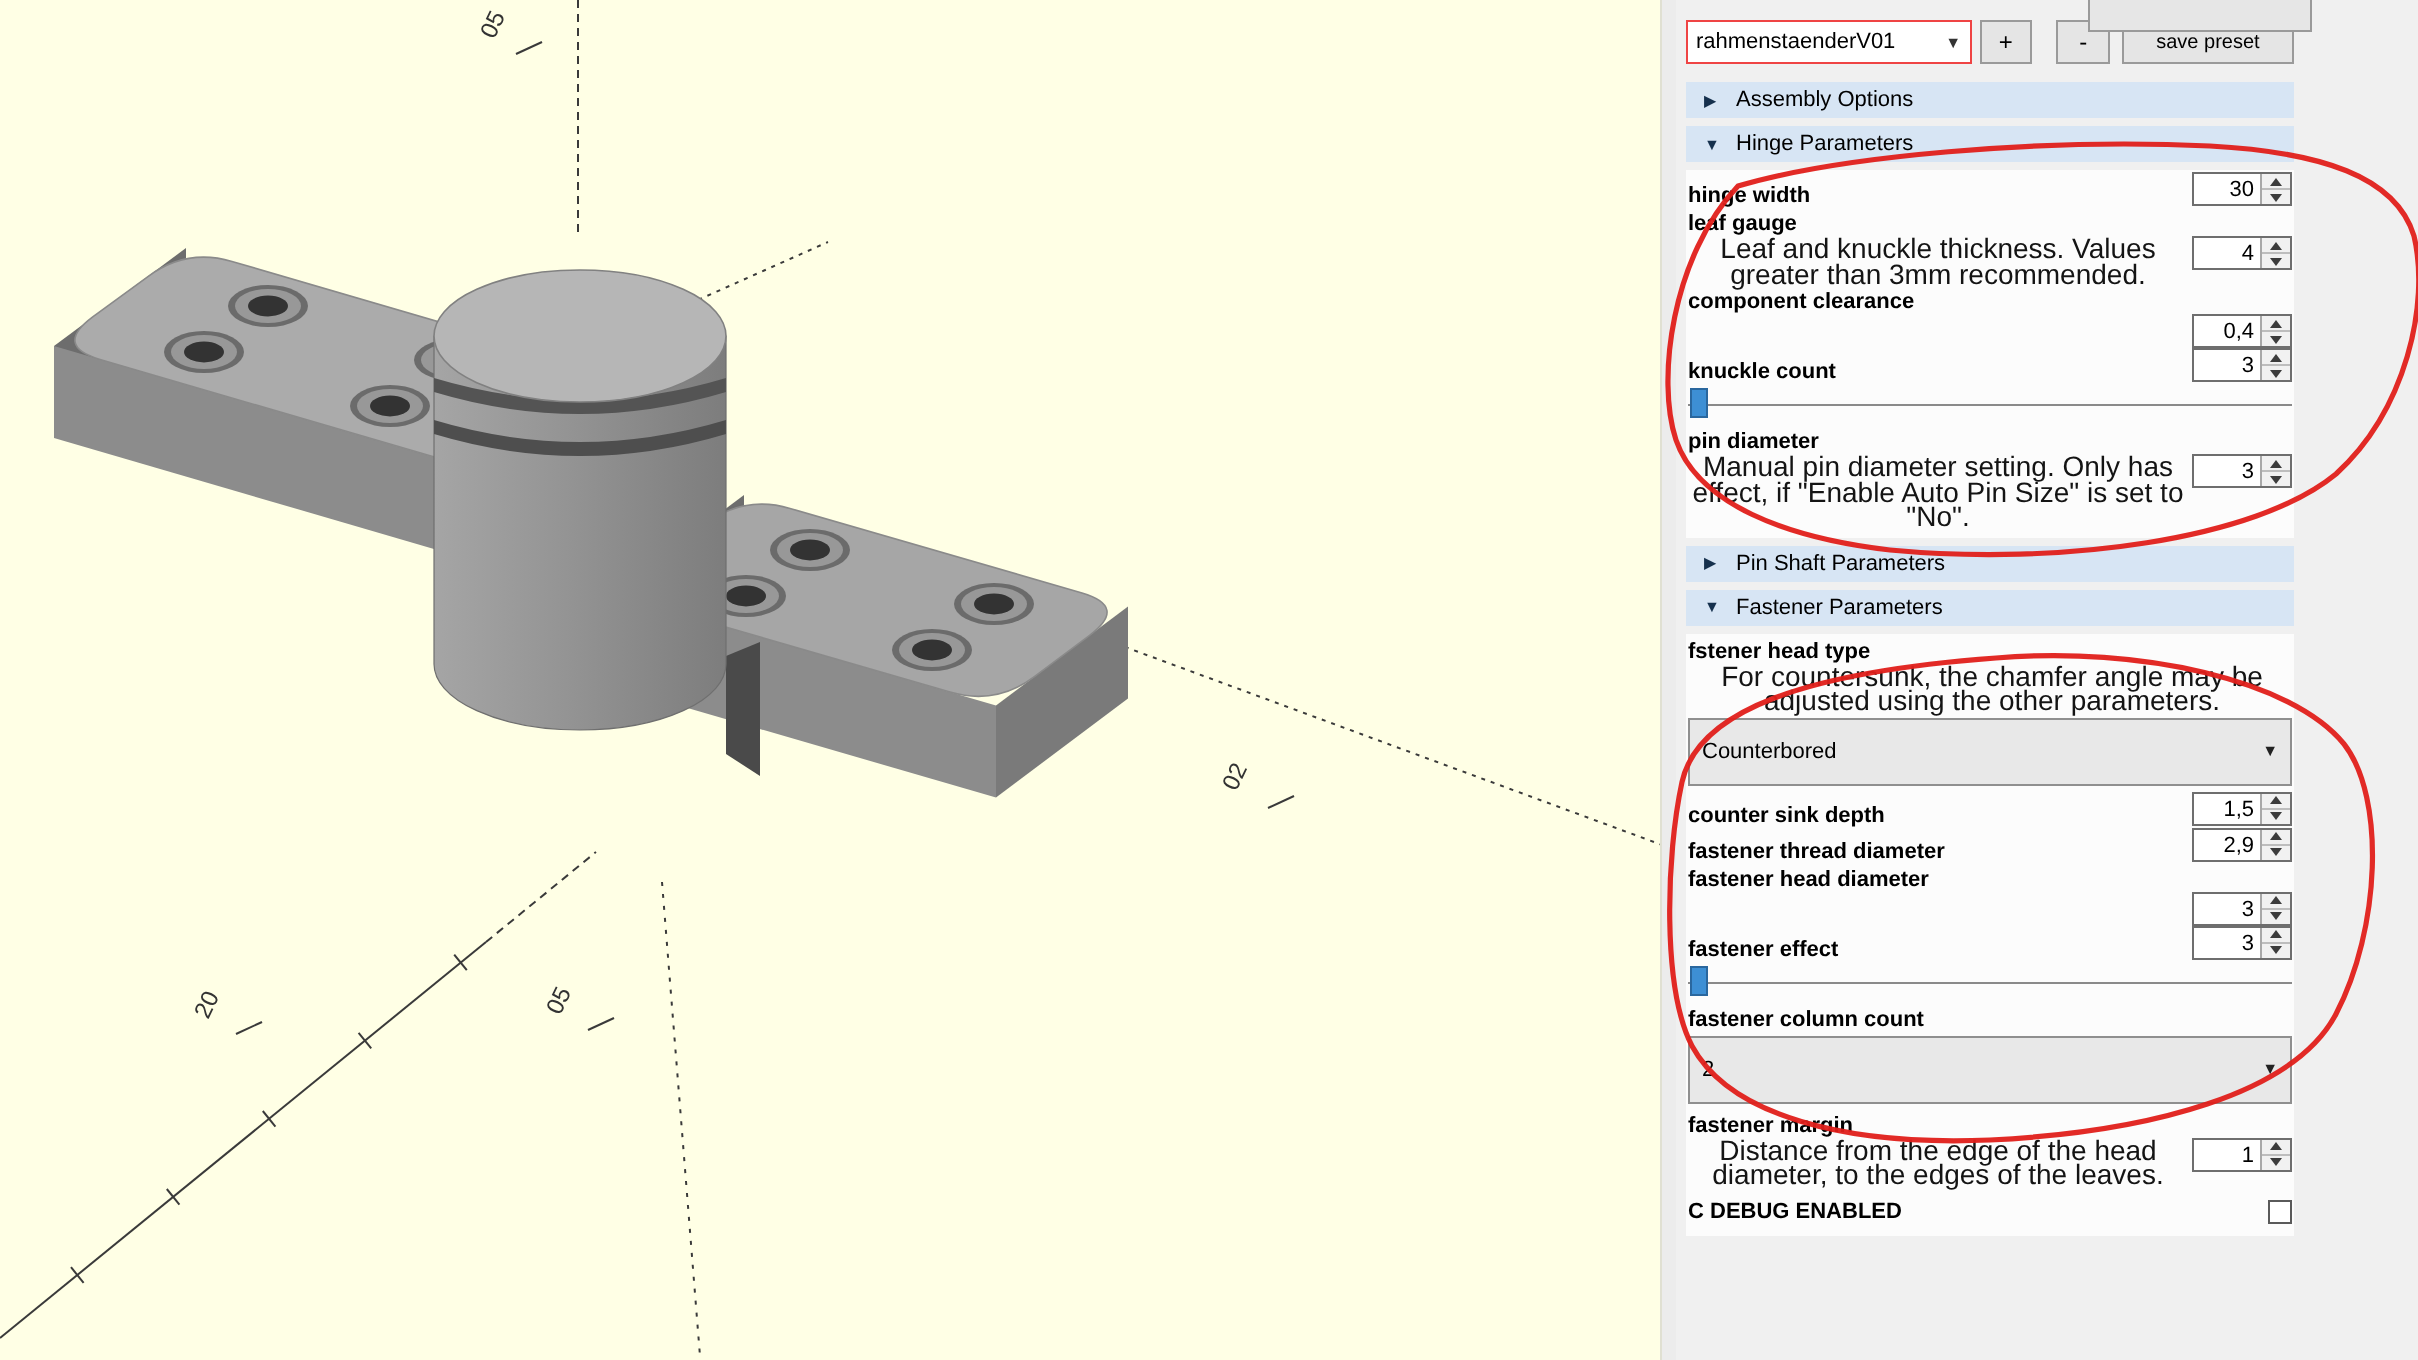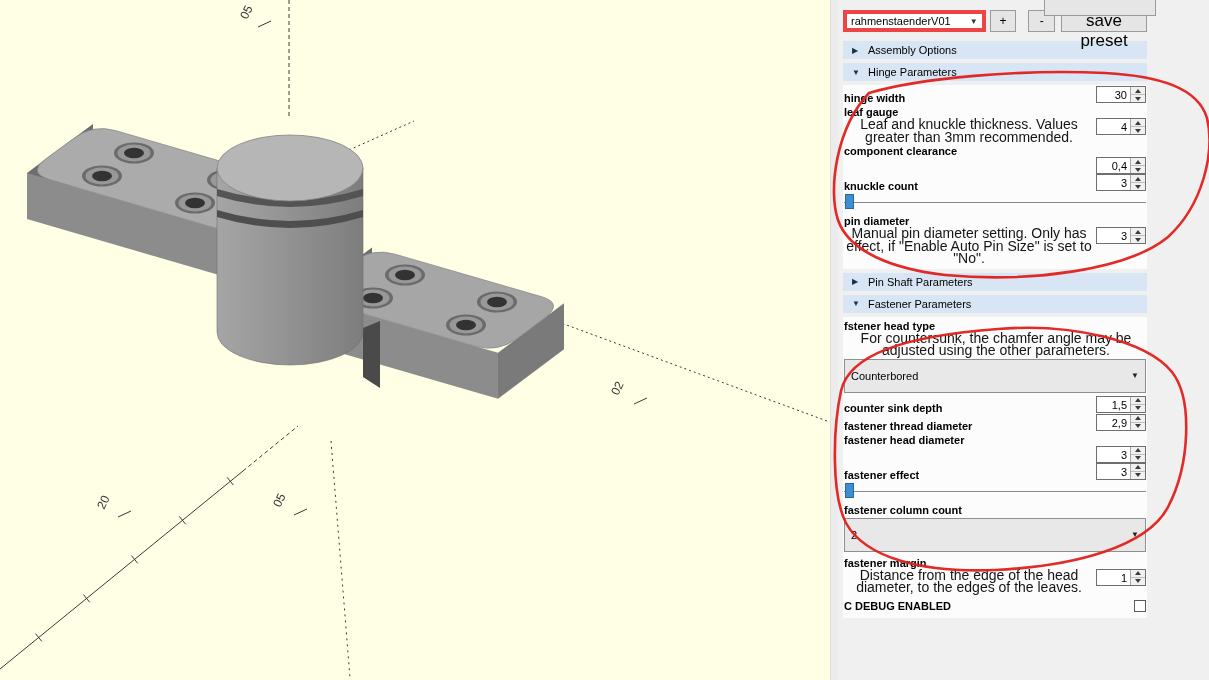--- a/index.html
+++ b/index.html
@@ -13,26 +13,26 @@
   
   .splitter { position:absolute; left:830px; top:0; width:8px; height:680px; background:#ececec; border-left:1px solid #e0e0d2; }
 
   
   .panel { position:absolute; left:838px; top:0; width:371px; height:680px; background:#f0f0f0; font-size:11px; color:#000; }
   .panel-inner { position:relative; width:304px; margin-left:5px; }
 
   .cutoff { position:absolute; left:201px; top:-16px; width:112px; height:22px; background:#e6e6e6; border:1px solid #9a9a9a; }
 
   .preset-bar { display:flex; align-items:center; height:22px; margin:10px 0 9px 0; }
-  .combo { width:144px; height:22px; background:#fff; border:4px solid #ef4444; display:flex; align-items:center; padding:0 4px; }
+  .combo { width:144px; height:22px; background:#fff; border:1px solid #ef4444; display:flex; align-items:center; padding:0 4px; }
   .combo .arrow { margin-left:auto; font-size:8px; color:#333; }
   .btn { height:22px; background:#e5e5e5; border:1px solid #9a9a9a; font-family:inherit; font-size:12px; cursor:pointer; }
   .btn.plus  { width:27px; margin-left:4px; }
   .btn.minus { width:27px; margin-left:12px; }
-  .btn.save  { width:87px; margin-left:6px; font-size:17px; }
+  .btn.save  { width:87px; margin-left:6px; font-size:10px; }
 
   .sec-header { height:18px; background:#d7e5f4; display:flex; align-items:center; margin-bottom:4px; cursor:pointer; }
   .sec-header .tri { width:12px; margin:0 4px 0 9px; font-size:8px; color:#15304d; }
   .sec-body { background:#fcfcfc; padding:1px 1px 4px 1px; margin-bottom:4px; }
 
   .prow { display:flex; align-items:flex-end; min-height:18px; }
   .lbl { font-weight:bold; font-size:11px; }
   .plabel { font-weight:bold; font-size:11px; padding-top:2px; min-height:13px; }
   .drow { display:flex; align-items:flex-start; }
   .desc { font-size:14px; line-height:12.5px; color:#141414; width:250px;text-align:center; }

